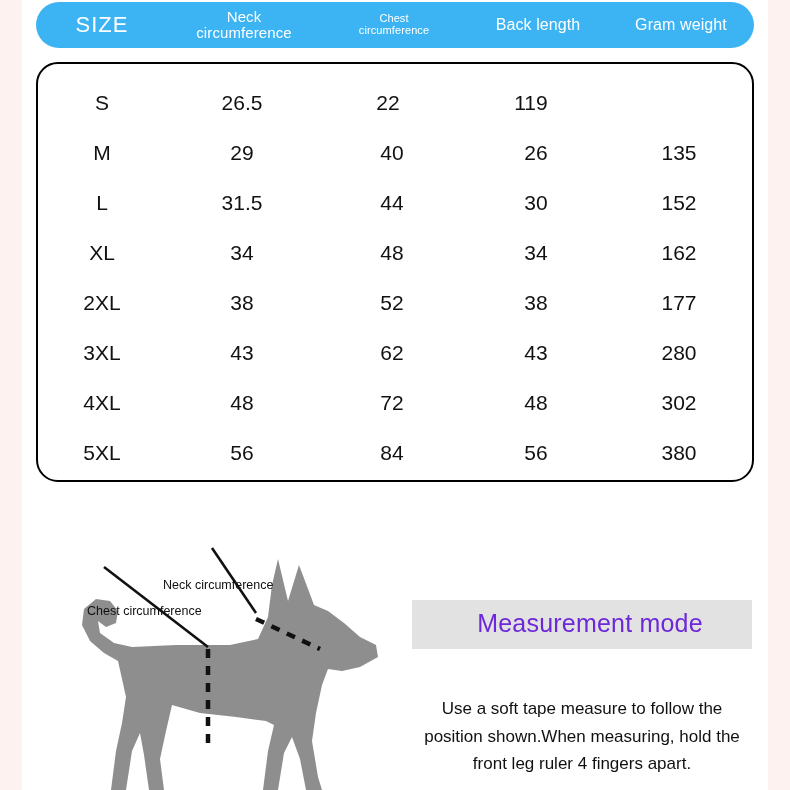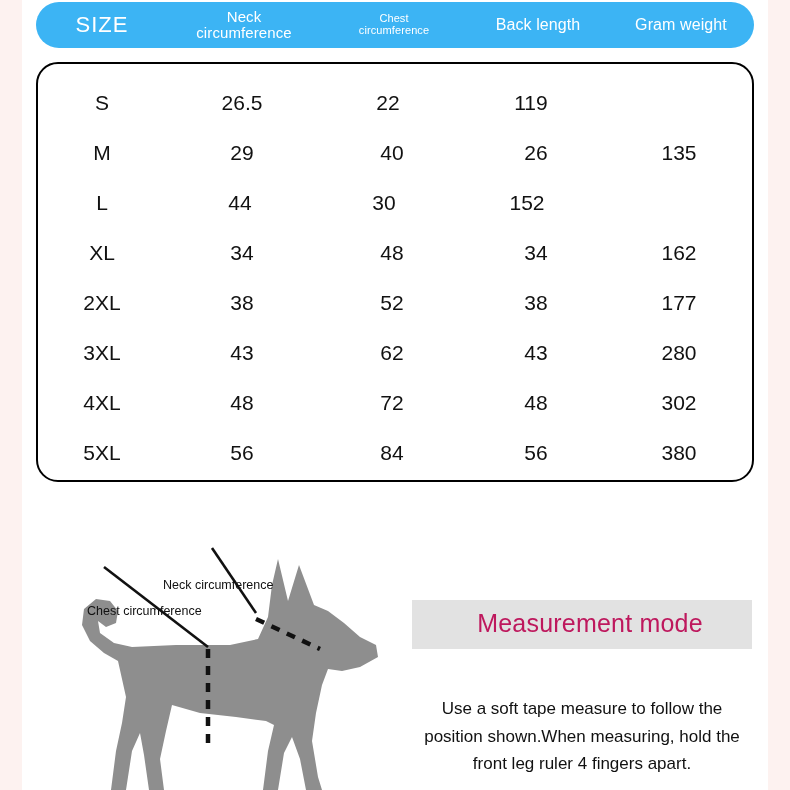--- a/index.html
+++ b/index.html
@@ -119,21 +119,21 @@
     position: absolute;
     left: 412px;
     top: 100px;
     width: 340px;
   }
   .mode-badge {
     background: #e2e2e2;
     display: block;
     text-align: center;
     font-size: 25px;
-    color: #be185d;
+    color: #6d28d9;
     padding: 9px 0 11px 16px;
     letter-spacing: .2px;
   }
   .desc {
     margin-top: 46px;
     text-align: center;
     font-size: 17px;
     line-height: 1.62;
     color: #111111;
   }
@@ -178,20 +178,21 @@
     <div class="trow">
       <div class="tcell c-size">M</div>
       <div class="tcell c-neck">29</div>
       <div class="tcell c-chest">40</div>
       <div class="tcell c-back">26</div>
       <div class="tcell c-gram">135</div>
     </div>
 
     <div class="trow">
       <div class="tcell c-size">L</div>
+      <div class="tcell c-neck">31.5</div>
       <div class="tcell c-chest">44</div>
       <div class="tcell c-back">30</div>
       <div class="tcell c-gram">152</div>
     </div>
 
     <div class="trow">
       <div class="tcell c-size">XL</div>
       <div class="tcell c-neck">34</div>
       <div class="tcell c-chest">48</div>
       <div class="tcell c-back">34</div>

